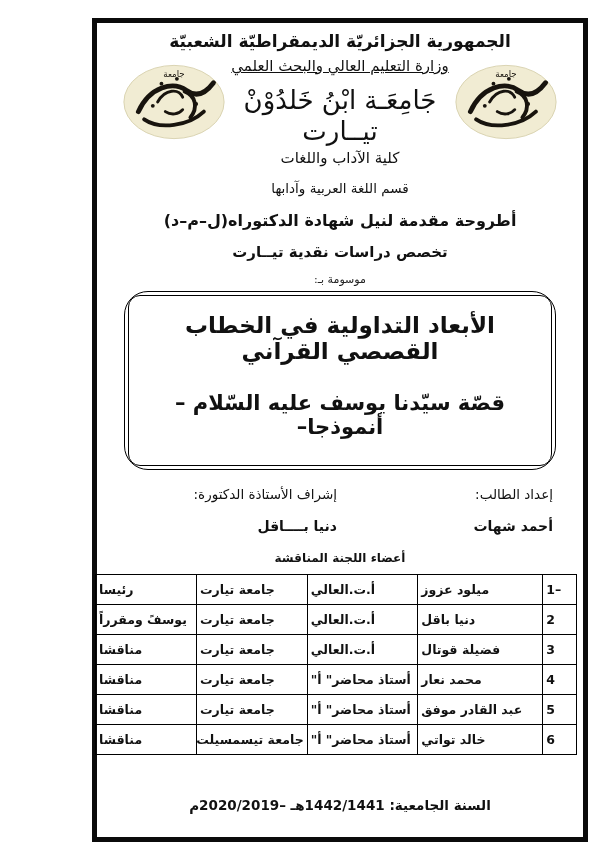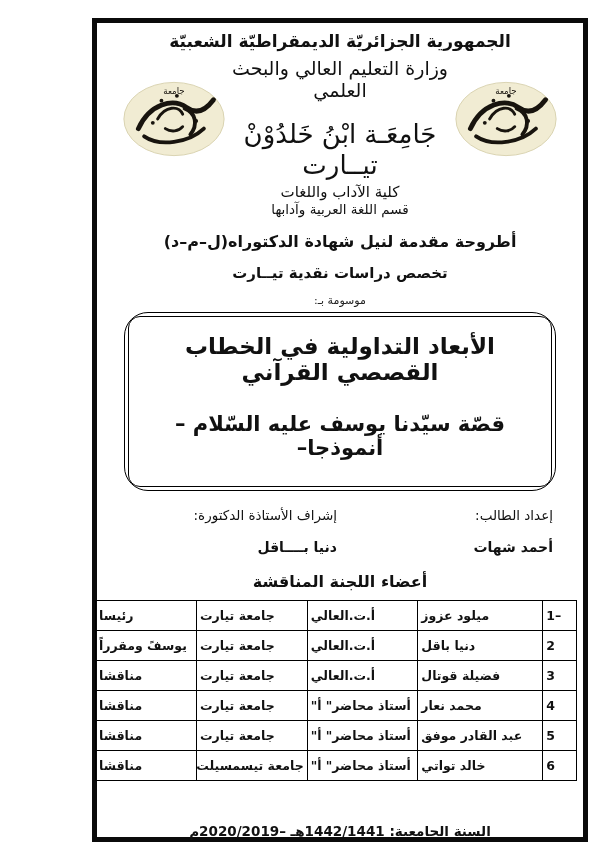--- a/index.html
+++ b/index.html
@@ -32,29 +32,29 @@
   }
   .logo-row {
     display: flex;
     align-items: center;
     justify-content: space-between;
     padding: 0 18px;
     margin-top: 6px;
   }
   .seal { width: 106px; height: 82px; flex: 0 0 auto; }
   .center-stack { flex: 1 1 auto; text-align: center; }
-  .ministry { font-size: 19px; margin-bottom: 18px; }
+  .ministry { font-size: 15px; margin-bottom: 10px; text-decoration: underline; }
   .calligraphy {
     font-size: 26px;
     font-weight: 500;
     letter-spacing: 1px;
     line-height: 1.2;
   }
   .faculty { font-size: 15px; margin-top: 2px; text-align: center; }
-  .department { font-size: 13.5px; text-align: center; }
+  .department { font-size: 13.5px; margin-top: 13px; text-align: center; }
   .thesis-type { font-size: 16px; font-weight: 700; margin-top: 15px; text-align: center; }
   .specialty { font-size: 15px; font-weight: 700; margin-top: 13px; text-align: center; }
   .tagged { font-size: 11px; margin-top: 12px; text-align: center; color: #222; }
 
   .title-box {
     width: 432px;
     margin: 5px auto 0;
     border: 1.5px solid #000;
     border-radius: 24px;
     padding: 3px;
@@ -77,21 +77,21 @@
     font-size: 13.5px;
   }
   .people .block { min-width: 170px; }
   .people .label { font-weight: 400; }
   .people .name { font-weight: 700; margin-top: 16px; font-size: 14px; }
   .block.student { text-align: right; }
   .block.supervisor { text-align: right; padding-left: 40px; }
 
   .committee-heading {
     margin-top: 17px;
-    font-size: 16px;
+    font-size: 12px;
     font-weight: 700;
     text-align: center;
   }
 
   table.committee {
     width: 482px;
     margin: 9px auto 0;
     border-collapse: collapse;
     table-layout: fixed;
   }

